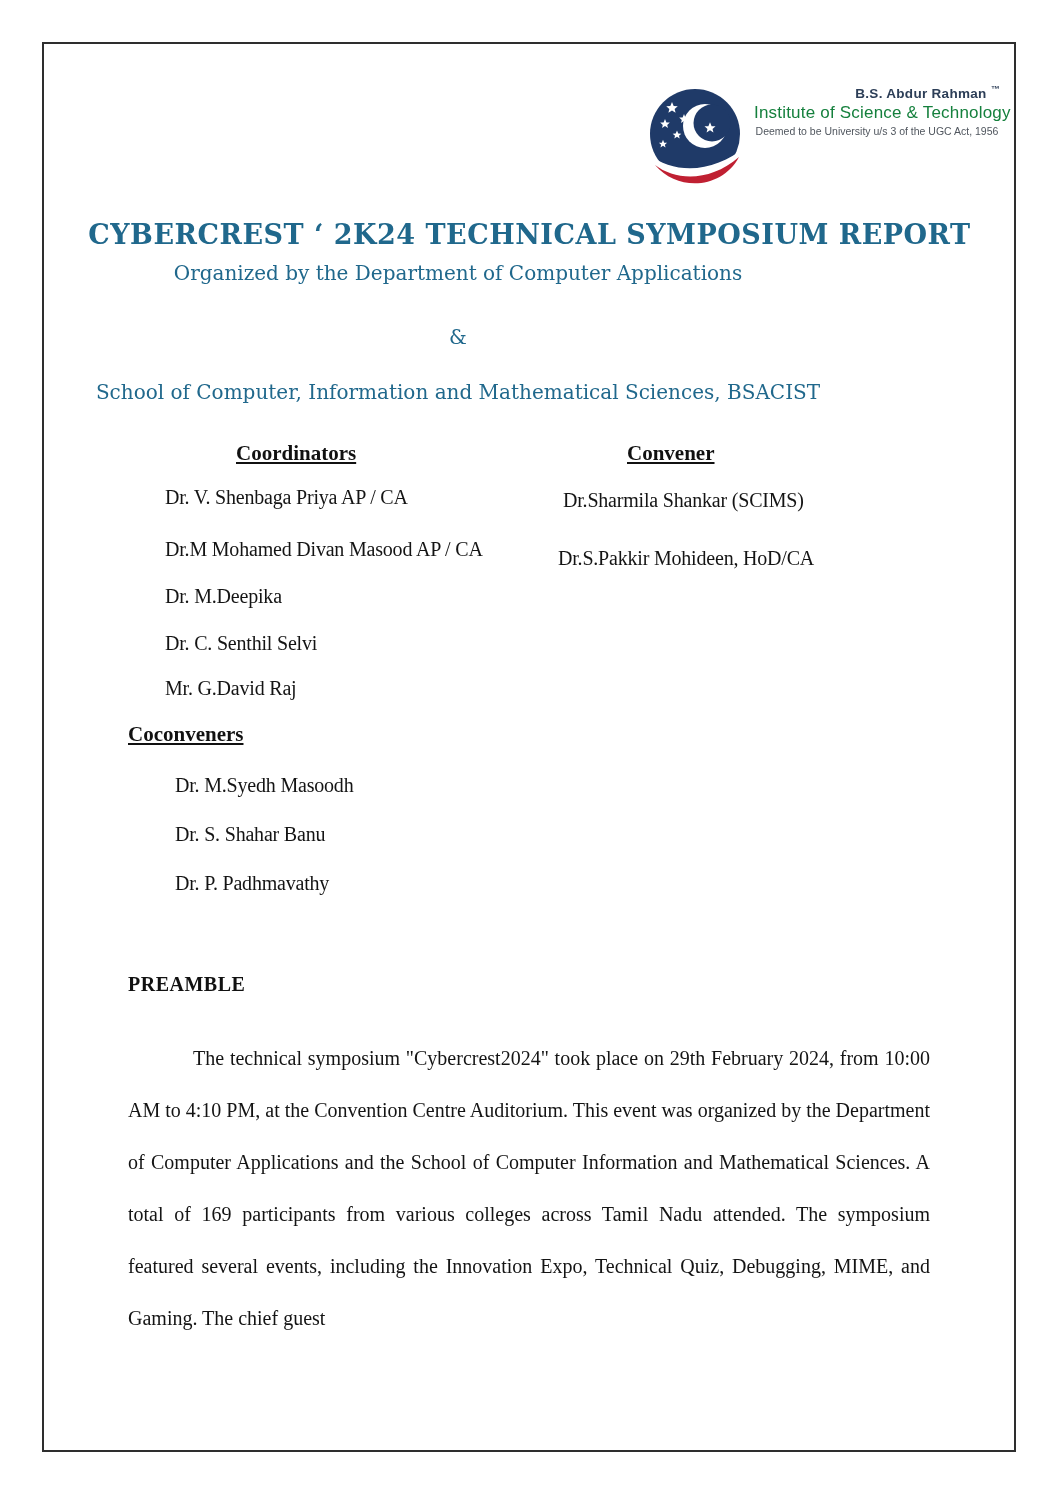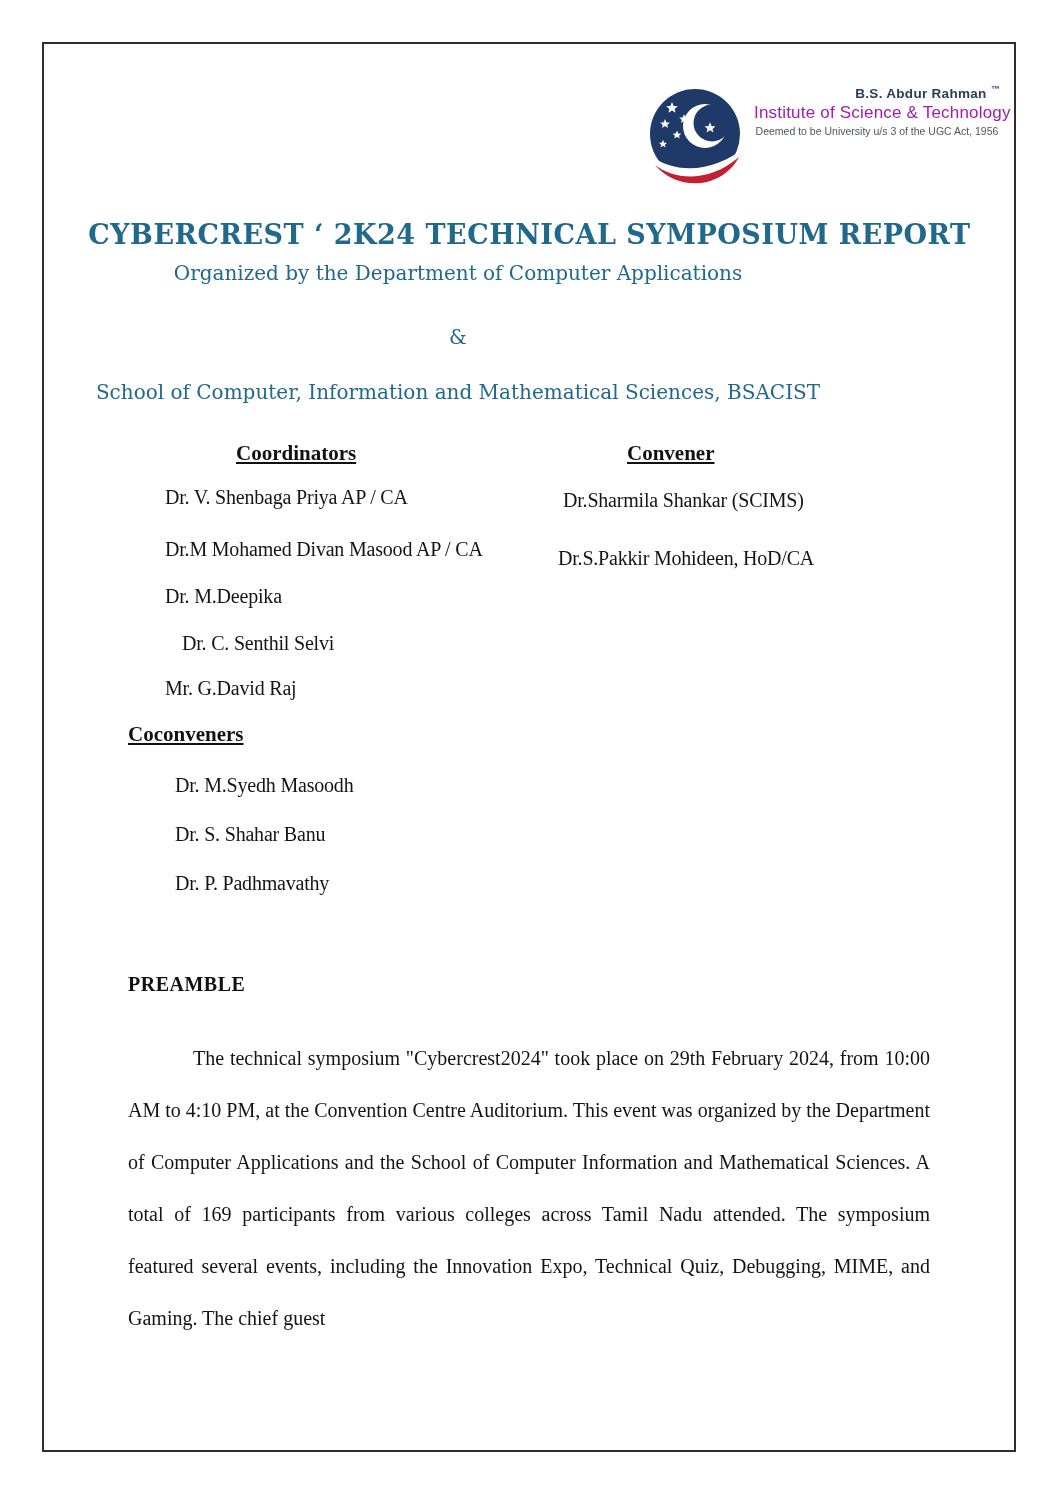--- a/index.html
+++ b/index.html
@@ -25,21 +25,21 @@
     font-size:13.5px; font-weight:600; color:#2c3e57; margin-bottom:1px;
     letter-spacing:0.3px;
   }
   .tm-line sup { font-size:9px; }
   .brand-name {
     font-family:"Liberation Sans", sans-serif; font-weight:bold;
     font-size:50px; line-height:0.95; color:#233a66; letter-spacing:0.5px;
   }
   .institute {
     font-family:"Liberation Sans", sans-serif; font-size:17px;
-    color:#a21caf; margin-top:2px; letter-spacing:0.2px; white-space:nowrap;
+    color:#15803d; margin-top:2px; letter-spacing:0.2px; white-space:nowrap;
   }
   .deemed {
     font-family:"Liberation Sans", sans-serif; font-size:10.5px;
     color:#50565e; text-align:center; margin-top:2px; white-space:nowrap;
   }
   
   .doc-title {
     position:absolute; left:42px; top:219px; width:975px;
     text-align:center; font-family:"DejaVu Serif", serif;
     font-weight:bold; font-size:27px; letter-spacing:0.5px; color:#20688c;
@@ -112,21 +112,21 @@
 <div class="doc-sub sub-org">Organized by the Department of Computer Applications</div>
 <div class="doc-sub sub-amp">&amp;</div>
 <div class="doc-sub sub-school">School of Computer, Information and Mathematical Sciences, BSACIST</div>
 
 <div class="c-head" style="left:236px; top:441px;">Coordinators</div>
 <div class="c-head" style="left:627px; top:441px;">Convener</div>
 
 <div class="c-name" style="left:165px; top:486px;">Dr. V. Shenbaga Priya  AP / CA</div>
 <div class="c-name" style="left:165px; top:538px;">Dr.M Mohamed Divan Masood AP / CA</div>
 <div class="c-name" style="left:165px; top:585px;">Dr. M.Deepika</div>
-<div class="c-name" style="left:182px; top:632px;">Dr. C. Senthil Selvi</div>
+<div class="c-name" style="left:165px; top:632px;">Dr. C. Senthil Selvi</div>
 <div class="c-name" style="left:165px; top:677px;">Mr. G.David Raj</div>
 
 <div class="c-name" style="left:563px; top:489px;">Dr.Sharmila Shankar  (SCIMS)</div>
 <div class="c-name" style="left:558px; top:547px;">Dr.S.Pakkir Mohideen, HoD/CA</div>
 
 <div class="c-head" style="left:128px; top:722px;">Coconveners</div>
 <div class="c-name" style="left:175px; top:774px;">Dr. M.Syedh Masoodh</div>
 <div class="c-name" style="left:175px; top:823px;">Dr. S. Shahar Banu</div>
 <div class="c-name" style="left:175px; top:872px;">Dr. P. Padhmavathy</div>
 

